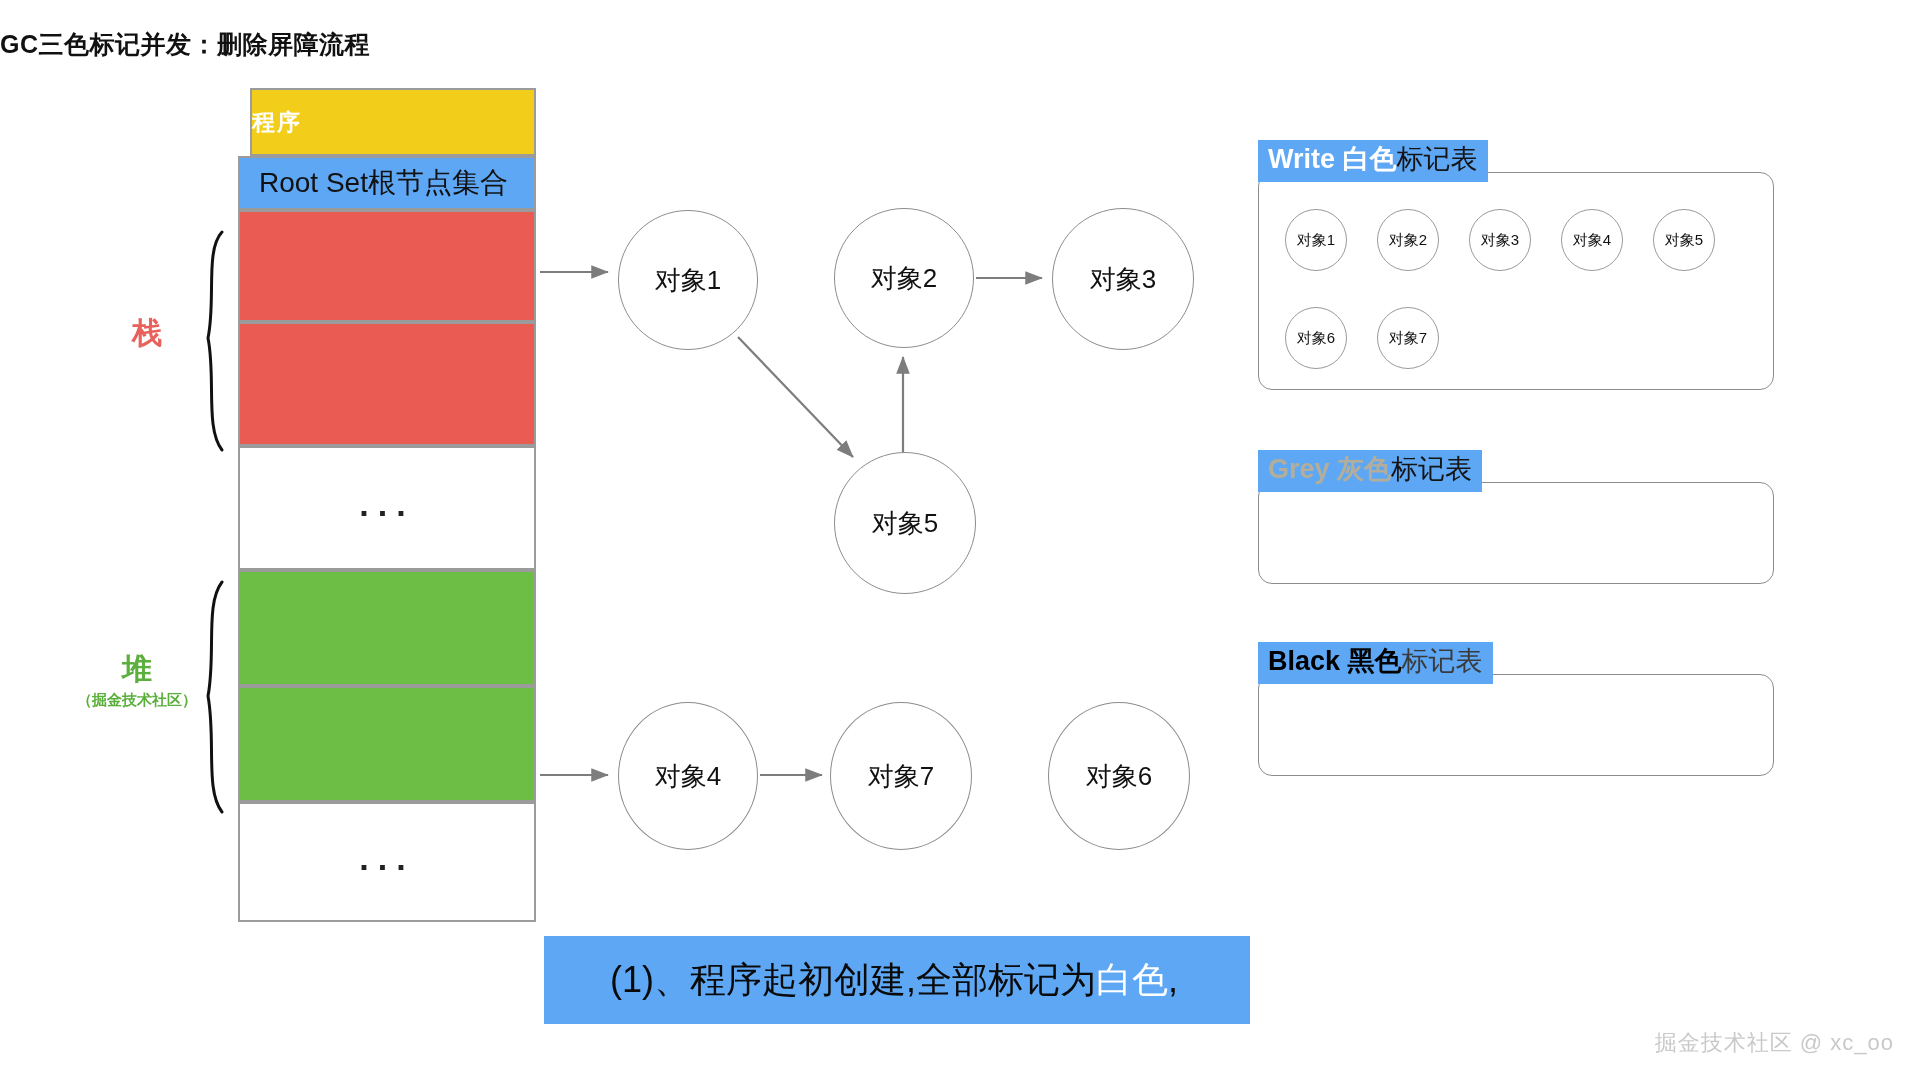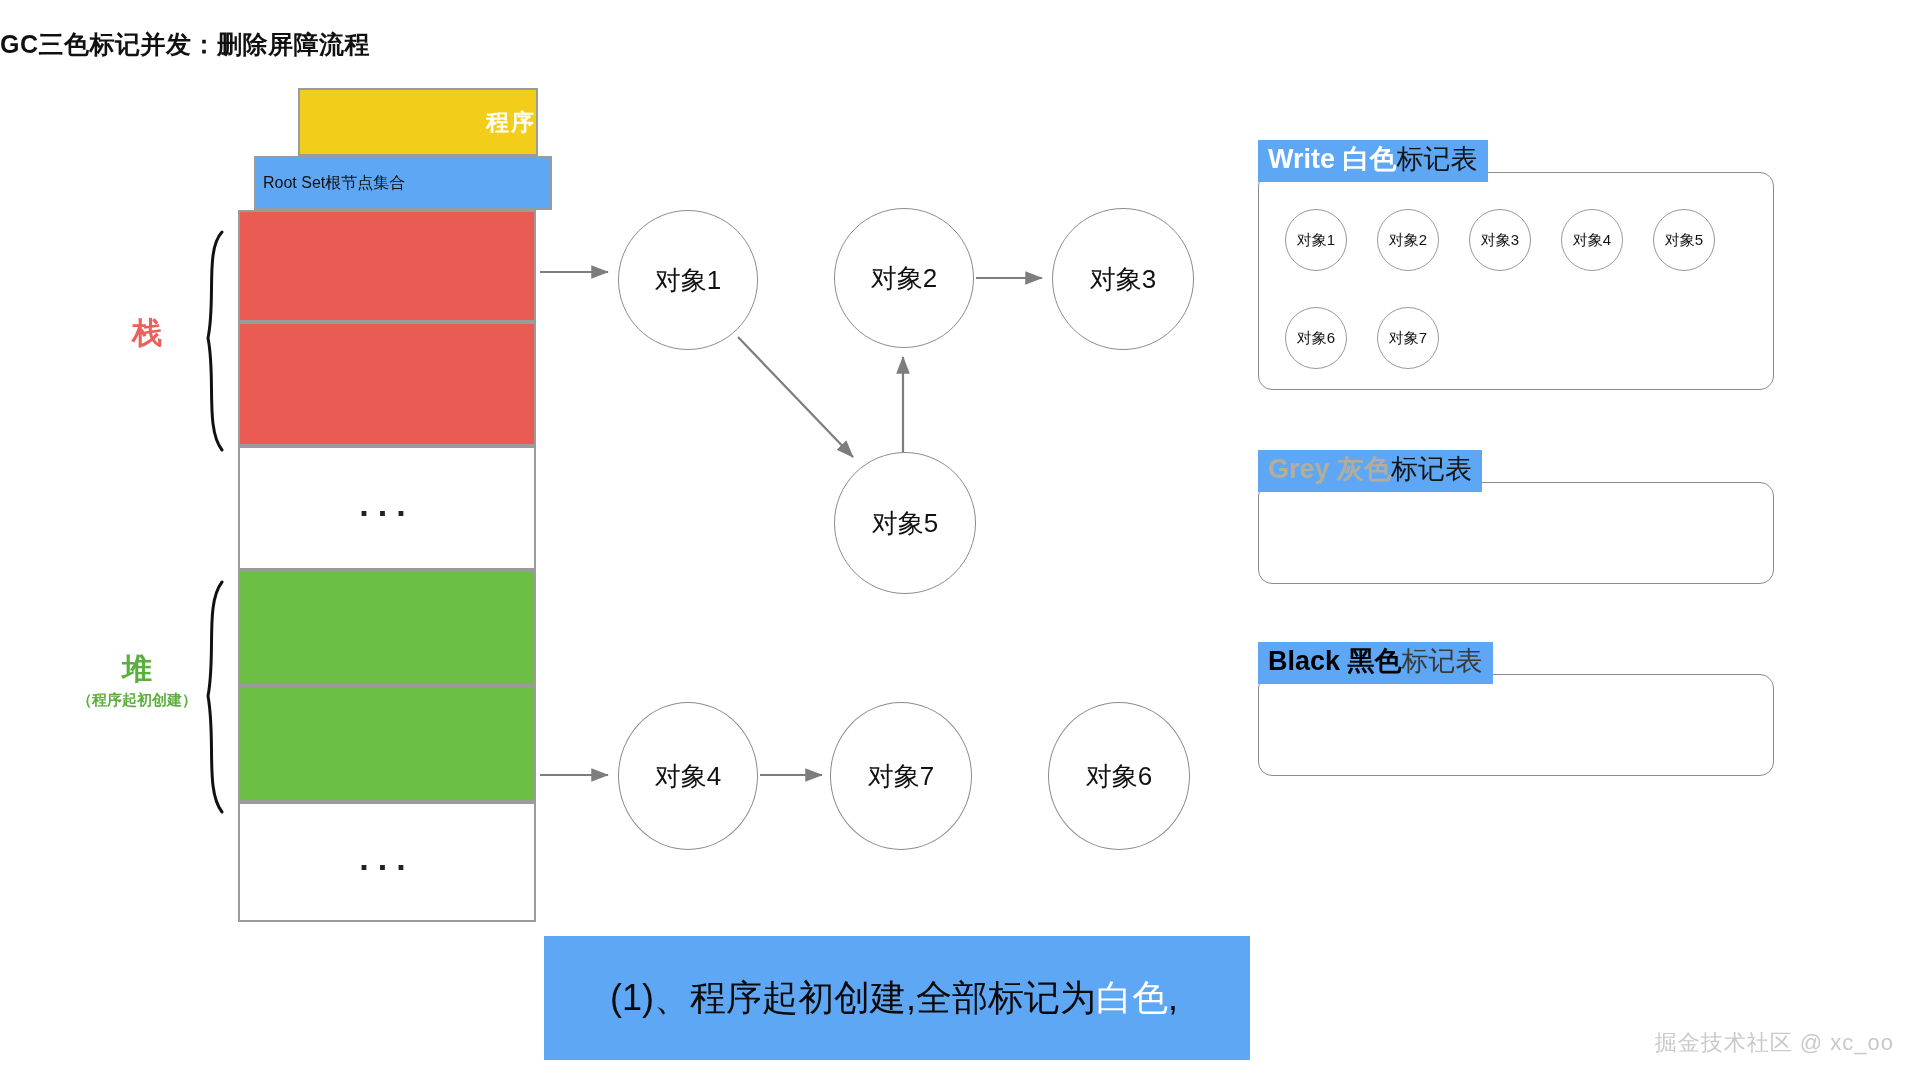--- a/index.html
+++ b/index.html
@@ -19,36 +19,35 @@
     font-weight: bold;
     color: #111111;
     letter-spacing: 0.5px;
   }
 
   
   .mem-col { position: absolute; left: 238px; top: 88px; width: 300px; }
 
   .mem-program {
     position: absolute; left: 12px; top: 0;
-    width: 240px; height: 68px;
+    width: 286px; height: 68px;
     background: #F2CE1B;
     border: 2px solid #9b9b9b;
-    display: flex; align-items: center; justify-content: flex-end;
+    display: flex; align-items: center; justify-content: flex-start;
     color: #ffffff; font-size: 23px; font-weight: bold;
     letter-spacing: 2px;
-    margin-left: 48px;
   }
   .mem-rootset {
-    position: absolute; left: 16px; top: 68px;
+    position: absolute; left: 0; top: 68px;
     width: 298px; height: 54px;
     background: #5EA7F5;
     border: 2px solid #9b9b9b;
     display: flex; align-items: center; justify-content: flex-start;
-    padding-left: 7px;
-    color: #111111; font-size: 16px;
+    padding-left: 19px;
+    color: #111111; font-size: 28px;
   }
   .mem-block {
     position: absolute; left: 0;
     width: 298px;
     border: 2px solid #9b9b9b;
   }
   .blk-red  { background: #EA5B54; }
   .blk-green{ background: #6CBF44; }
   .blk-white{
     background: #ffffff;
@@ -105,21 +104,21 @@
     background: #ffffff;
     width: 62px; height: 62px;
     display: flex; align-items: center; justify-content: center;
     font-size: 15px; color: #111111;
   }
 
   
   .caption {
     position: absolute;
     left: 544px; top: 936px;
-    width: 706px; height: 124px;
+    width: 706px; height: 88px;
     background: #5EA7F5;
     display: flex; flex-direction: column;
     align-items: center; justify-content: center;
     font-size: 36px; color: #0a0a0a;
     line-height: 1.22;
   }
   .caption .hl { color: #ffffff; }
   .caption .l1 { padding-right: 6px; }
   .caption .l2 { }
 
@@ -167,21 +166,21 @@
       <span class="dots">...</span>
     </div>
   </div>
 
   <div class="side-label lbl-stack" style="left:92px; top:316px; width:110px;">
     <span class="big">栈</span>
   </div>
 
   <div class="side-label lbl-heap" style="left:22px; top:652px; width:230px;">
     <span class="big">堆</span>
-    <span class="sub">（程序起初创建）</span>
+    <span class="sub">（掘金技术社区）</span>
   </div>
 
   <div class="node" style="left:618px; top:210px; width:140px; height:140px;">
     <span>对象1</span>
   </div>
 
   <div class="node" style="left:834px; top:208px; width:140px; height:140px;">
     <span>对象2</span>
   </div>
 

